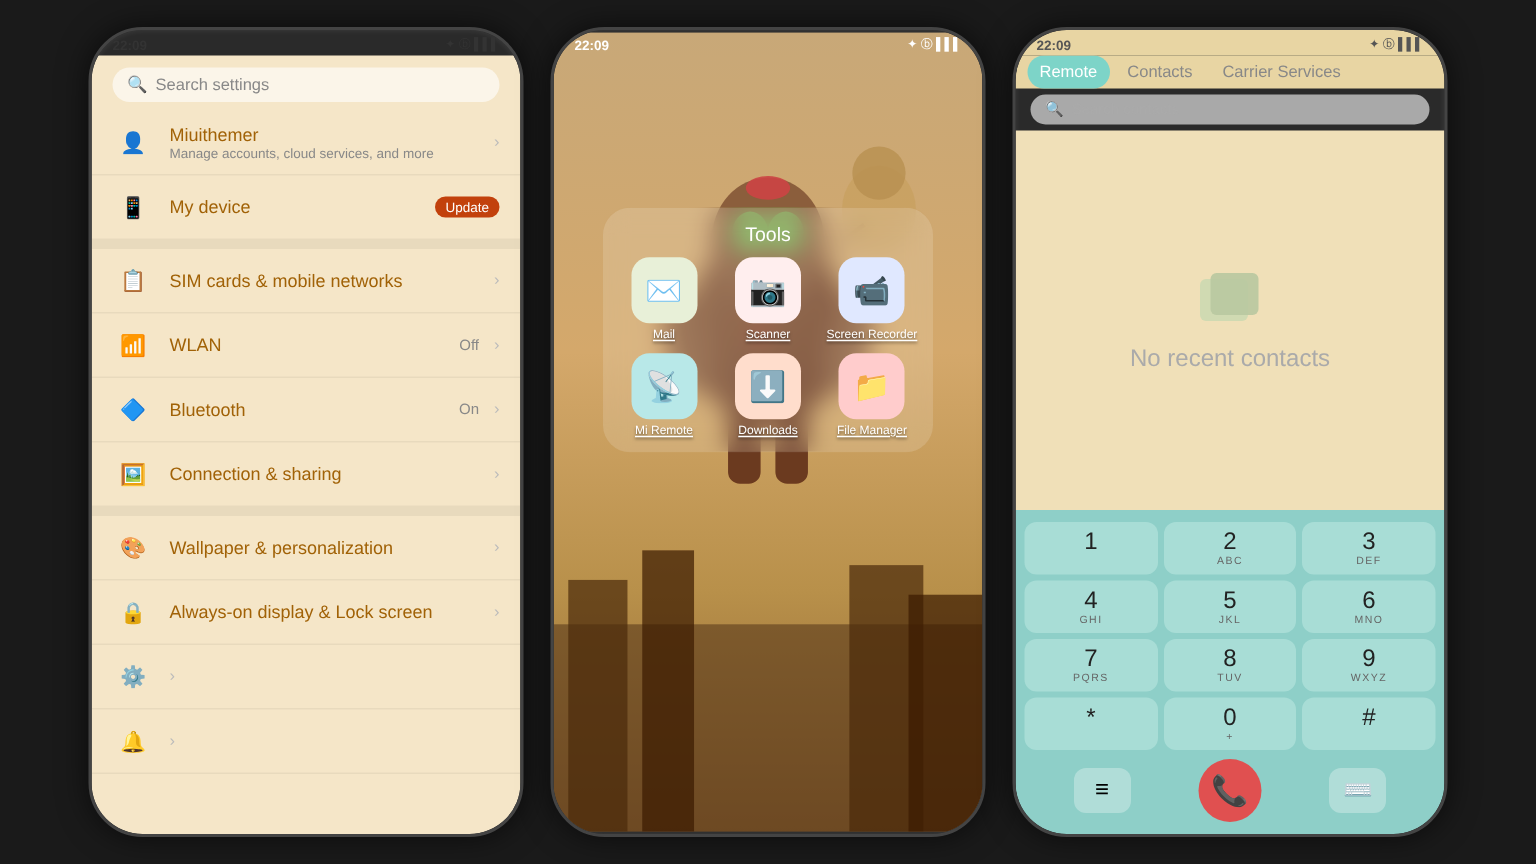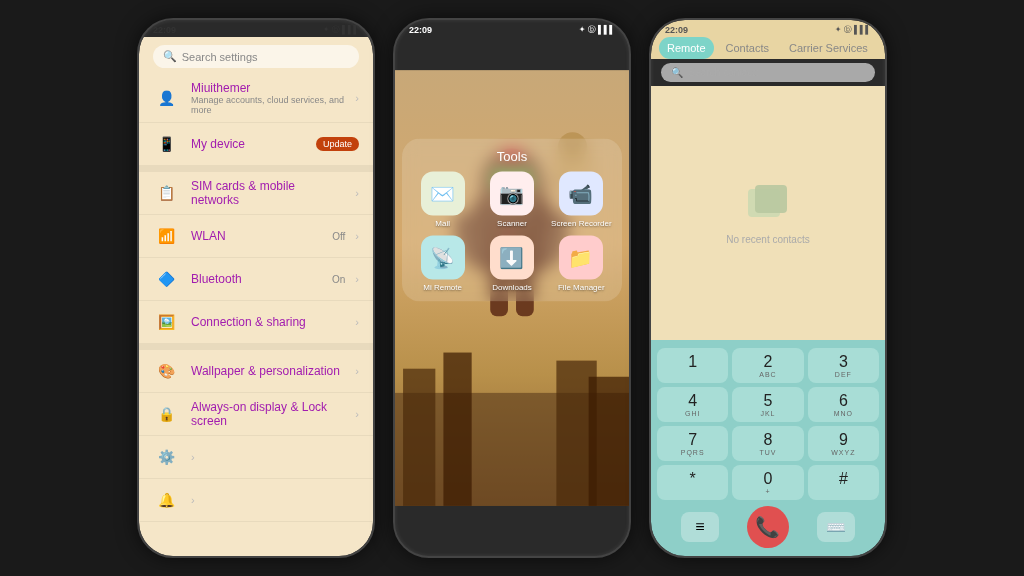--- a/index.html
+++ b/index.html
@@ -10,21 +10,21 @@
       display: flex;
       align-items: center;
       justify-content: center;
       gap: 18px;
       font-family: 'Arial', sans-serif;
       overflow: hidden;
     }
 
     
     .phone {
-      width: 238px;
+      width: 290px;
       height: 540px;
       background: #2a2a2a;
       border-radius: 36px;
       border: 2px solid #444;
       overflow: hidden;
       position: relative;
       box-shadow: 0 0 20px rgba(0,0,0,0.6), inset 0 0 4px rgba(255,255,255,0.1);
       flex-shrink: 0;
     }
 
@@ -94,21 +94,21 @@
       width: 28px;
       height: 28px;
       display: flex;
       align-items: center;
       justify-content: center;
       font-size: 14px;
       flex-shrink: 0;
     }
 
     .settings-item-text { flex: 1; }
-    .settings-item-label { font-size: 12px; color: #a21caf; font-weight: 500; }
+    .settings-item-label { font-size: 12px; color: #a16207; font-weight: 500; }
     .settings-item-sub { font-size: 9px; color: #888; }
     .settings-item-badge {
       background: #c2410c;
       color: white;
       font-size: 9px;
       padding: 2px 7px;
       border-radius: 10px;
     }
     .settings-item-value { font-size: 10px; color: #888; }
     .settings-item-arrow { font-size: 11px; color: #bbb; }
@@ -165,20 +165,21 @@
       align-items: center;
       justify-content: center;
       font-size: 20px;
     }
 
     .app-icon-label {
       color: white;
       font-size: 8px;
       text-align: left;
       text-shadow: 0 1px 2px rgba(0,0,0,0.5);
+      text-decoration: underline;
     }
 
     .dialer-tabs {
       display: flex;
       padding: 0 8px;
       gap: 4px;
       background: #e8d5a3;
     }
 
     .dialer-tab {
@@ -215,21 +216,21 @@
       gap: 6px;
       background: #f0e0b8;
     }
 
     .contact-cards-icon {
       font-size: 28px;
       color: #b8c9a3;
     }
 
     .no-contacts-text {
-      font-size: 10px;
+      font-size: 16px;
       color: #aaa;
     }
 
     .keypad {
       background: #8ecfc8;
       padding: 8px 6px;
     }
 
     .keypad-grid {
       display: grid;

